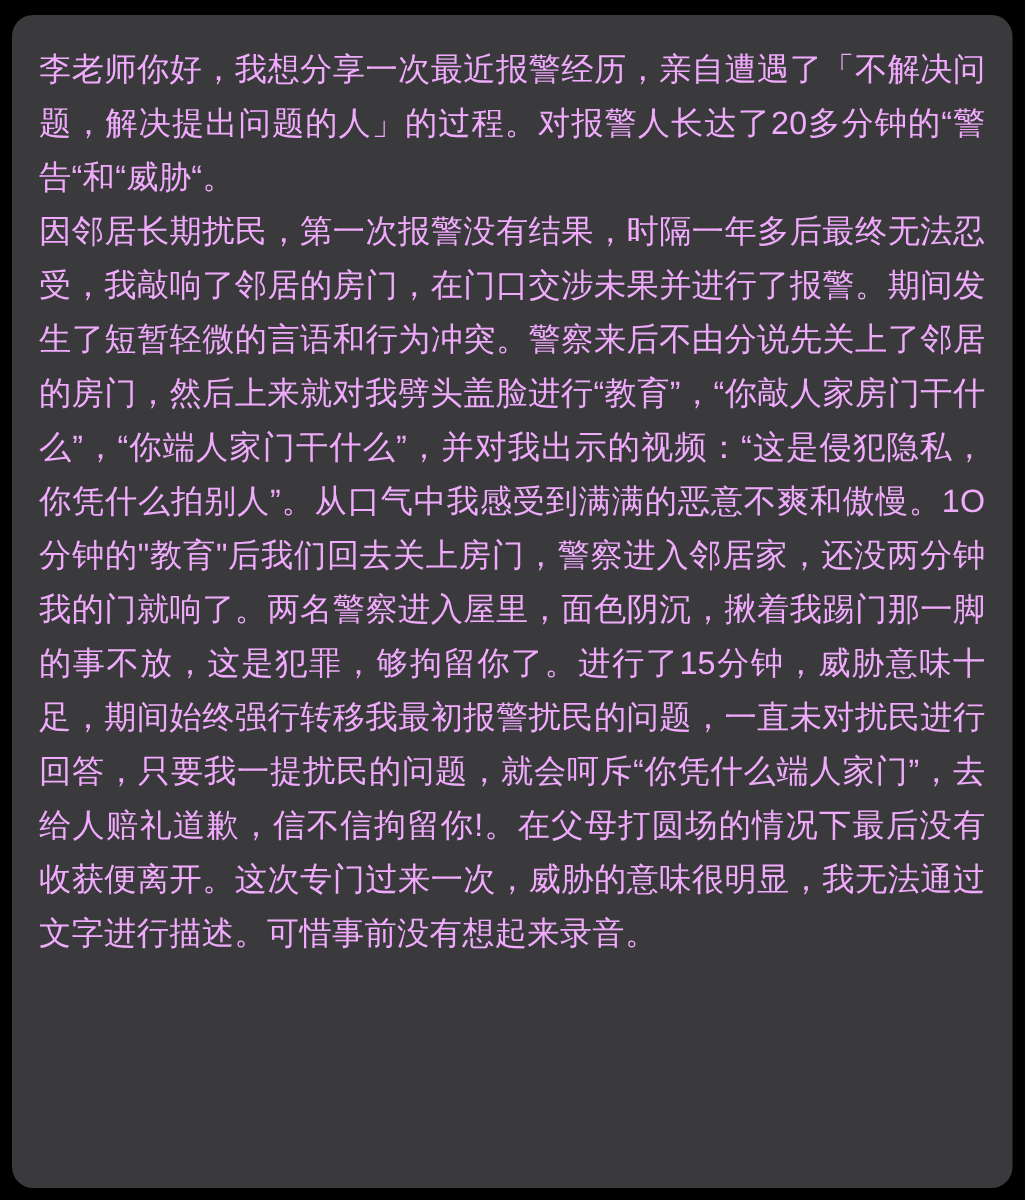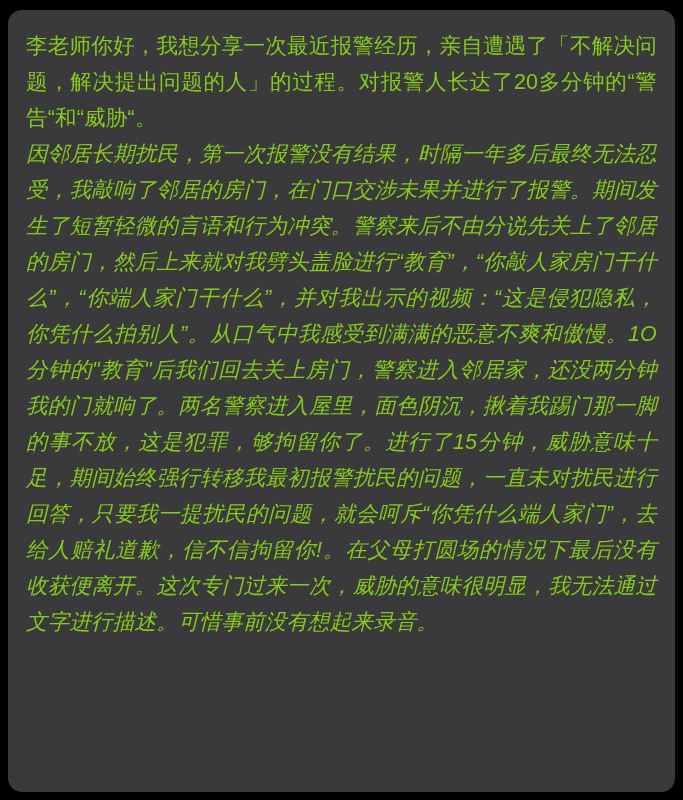--- a/index.html
+++ b/index.html
@@ -23,33 +23,32 @@
   }
   .message-bubble {
     background: #3a3a3c;
     border-radius: 14px;
     padding: 18px 18px 16px 18px;
     box-sizing: border-box;
     width: 100%;
     height: 100%;
   }
   .para {
-    color: #84cc16;
+    color: #f0abfc;
     font-size: 21.5px;
     line-height: 36px;
     letter-spacing: 0.2px;
     text-align: justify;
     text-justify: inter-character;
     margin: 0;
     white-space: normal;
     word-break: break-all;
   }
   .para + .para {
     margin-top: 0px;
-    font-style: italic;
   }
 </style>
 </head>
 <body>
 
 <div id="page">
   <div class="message-bubble">
     <p class="para">李老师你好，我想分享一次最近报警经历，亲自遭遇了「不解决问题，解决提出问题的人」的过程。对报警人长达了20多分钟的“警告“和“威胁“。</p>
     <p class="para">因邻居长期扰民，第一次报警没有结果，时隔一年多后最终无法忍受，我敲响了邻居的房门，在门口交涉未果并进行了报警。期间发生了短暂轻微的言语和行为冲突。警察来后不由分说先关上了邻居的房门，然后上来就对我劈头盖脸进行“教育”，“你敲人家房门干什么”，“你端人家门干什么”，并对我出示的视频：“这是侵犯隐私，你凭什么拍别人”。从口气中我感受到满满的恶意不爽和傲慢。1O分钟的"教育"后我们回去关上房门，警察进入邻居家，还没两分钟我的门就响了。两名警察进入屋里，面色阴沉，揪着我踢门那一脚的事不放，这是犯罪，够拘留你了。进行了15分钟，威胁意味十足，期间始终强行转移我最初报警扰民的问题，一直未对扰民进行回答，只要我一提扰民的问题，就会呵斥“你凭什么端人家门”，去给人赔礼道歉，信不信拘留你!。在父母打圆场的情况下最后没有收获便离开。这次专门过来一次，威胁的意味很明显，我无法通过文字进行描述。可惜事前没有想起来录音。</p>
   </div>

